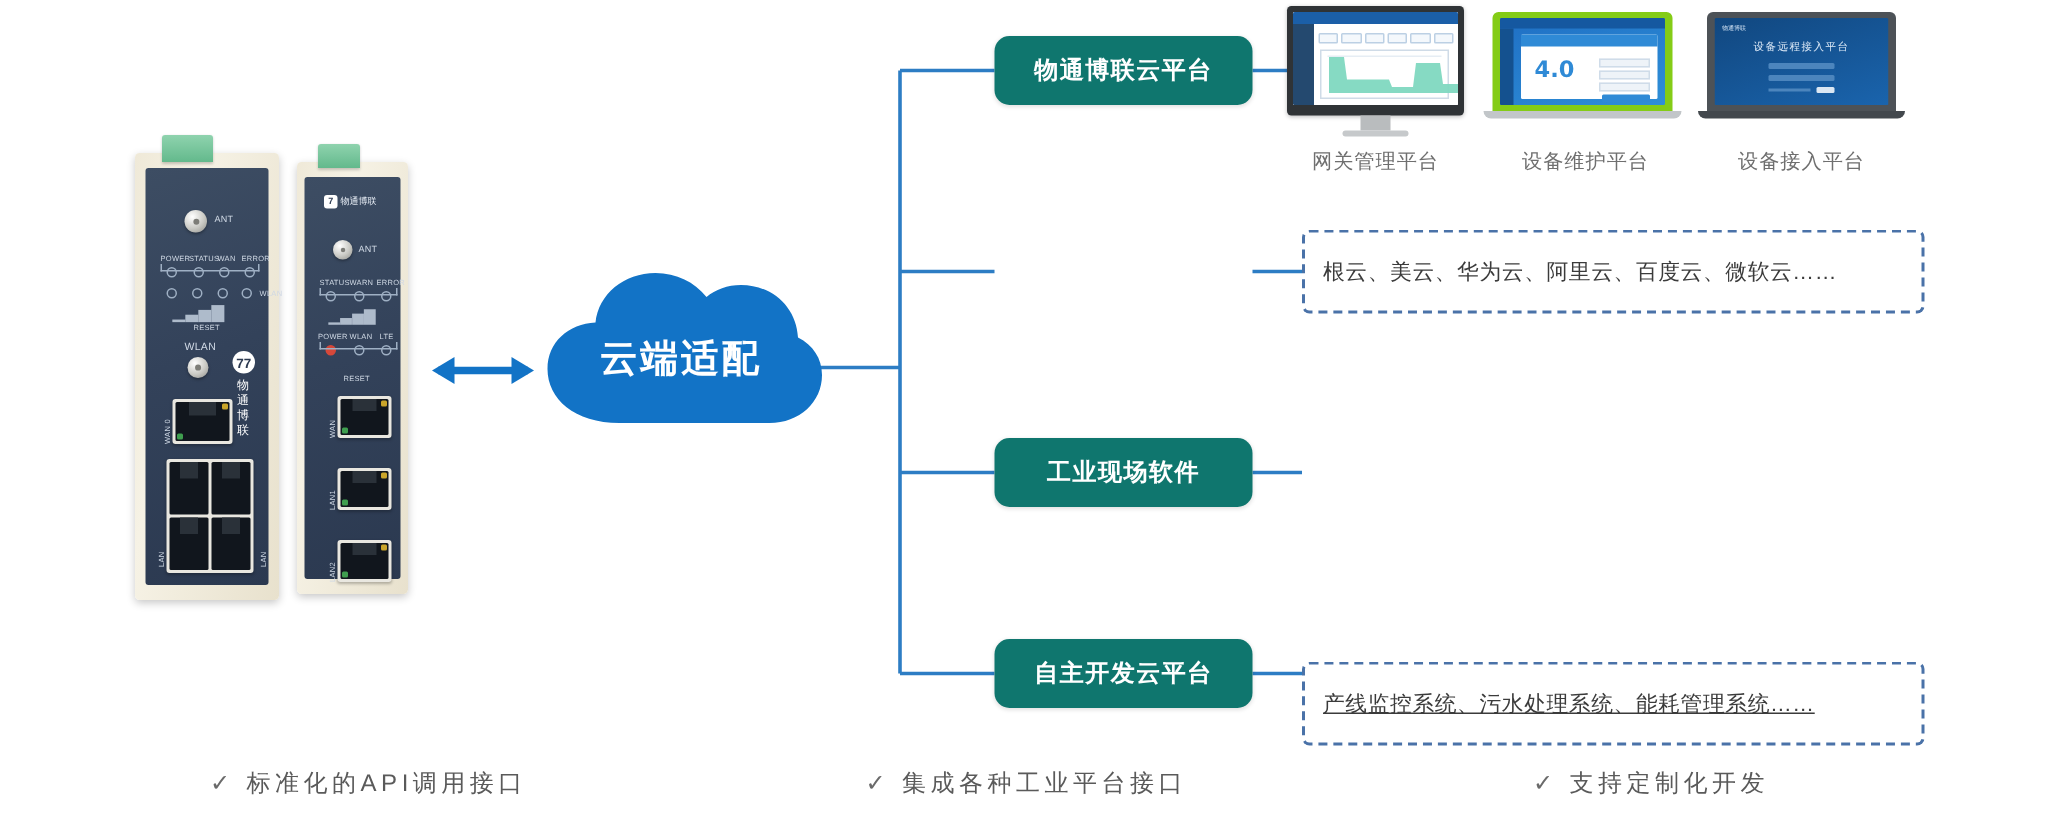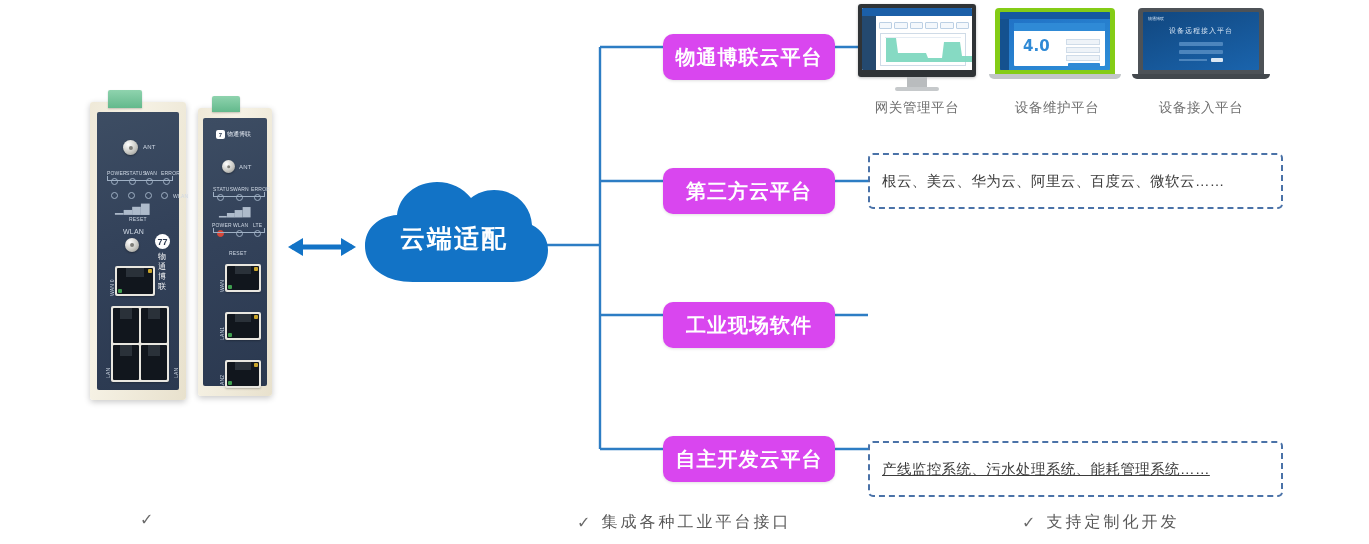--- a/index.html
+++ b/index.html
@@ -91,25 +91,24 @@
   .cloud .ctxt{
     position:absolute;left:0;top:0;width:198px;height:120px;
     display:flex;align-items:center;justify-content:center;
     color:#ffffff;font-size:25px;font-weight:700;letter-spacing:2px;
     padding-top:16px;box-sizing:border-box;
   }
 
   
   .node{
     position:absolute;height:46px;width:172px;
-    background:#d946ef;border-radius:10px;
+    background:#0f766e;border-radius:10px;
     display:flex;align-items:center;justify-content:center;
-    color:#ffffff;font-size:20px;font-weight:700;letter-spacing:1px;
+    color:#ffffff;font-size:16px;font-weight:700;letter-spacing:1px;
     box-shadow:0 1px 3px rgba(0,0,0,.12);
-    margin-top:10px;
   }
   .node.n0{left:663px;top:24px;}
   .node.n1{left:663px;top:158px;}
   .node.n2{left:663px;top:292px;}
   .node.n3{left:663px;top:426px;}
 
   
   .dash{
     position:absolute;left:868px;width:415px;height:56px;
     border:2px dashed #4a72a8;border-radius:5px;box-sizing:border-box;
@@ -335,21 +334,20 @@
         C122,23 130,20 139,20
         C160,20 176,35 177,55
         C187,60 193,69 193,80
         C193,98 178,112 158,112
         Z"></path>
     </svg>
     <div class="ctxt">云端适配</div>
   </div>
 
   <div class="node n0">物通博联云平台</div>
-  <div class="node n1">第三方云平台</div>
   <div class="node n3">自主开发云平台</div>
   <div class="node n2">工业现场软件</div>
 
   <div class="dash d1">根云、美云、华为云、阿里云、百度云、微软云……</div>
   <div class="dash d3">产线监控系统、污水处理系统、能耗管理系统……</div>
 
   <div class="screens">
 
     <div class="monitor">
       <div class="bez">
@@ -419,20 +417,21 @@
     </div>
 
     <div class="cap c0">网关管理平台</div>
     <div class="cap c1">设备维护平台</div>
     <div class="cap c2">设备接入平台</div>
   </div>
 
   <div class="foot">
     <div class="fitem f0">
       <span class="ck">✓</span>
+      <span class="ft">标准化的API调用接口</span>
     </div>
     <div class="fitem f1">
       <span class="ck">✓</span>
       <span class="ft">集成各种工业平台接口</span>
     </div>
     <div class="fitem f2">
       <span class="ck">✓</span>
       <span class="ft">支持定制化开发</span>
     </div>
   </div>

